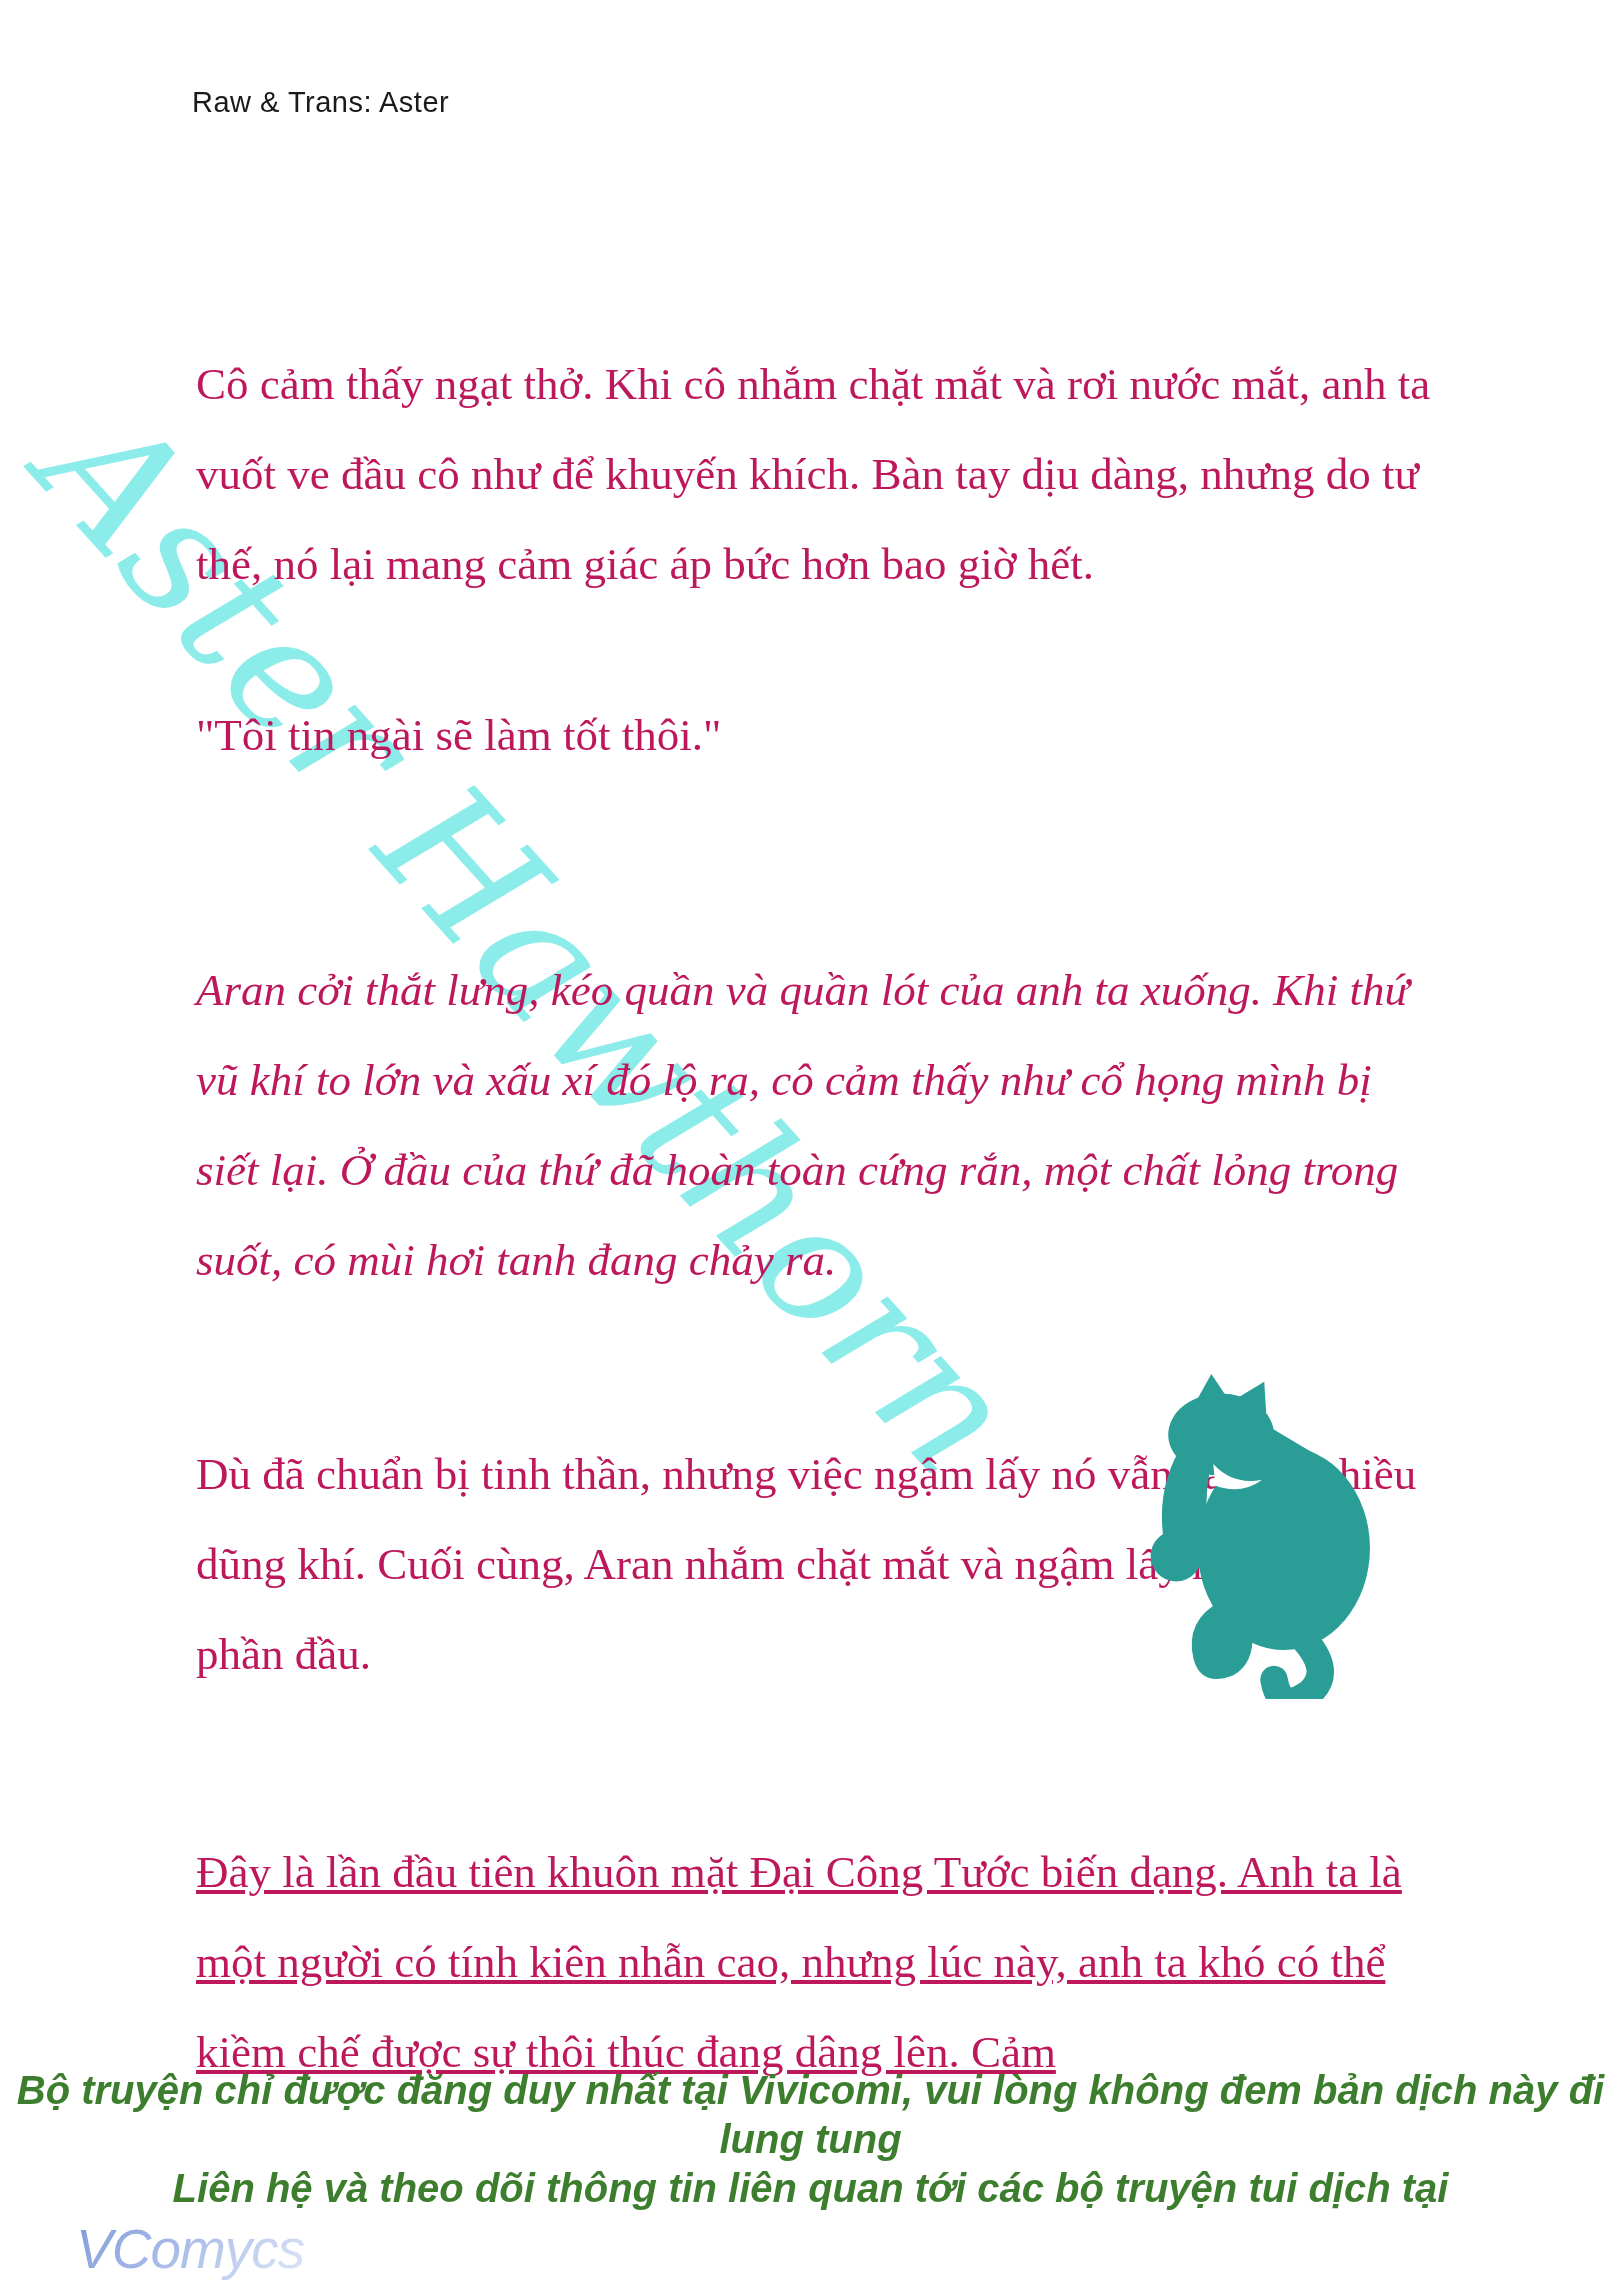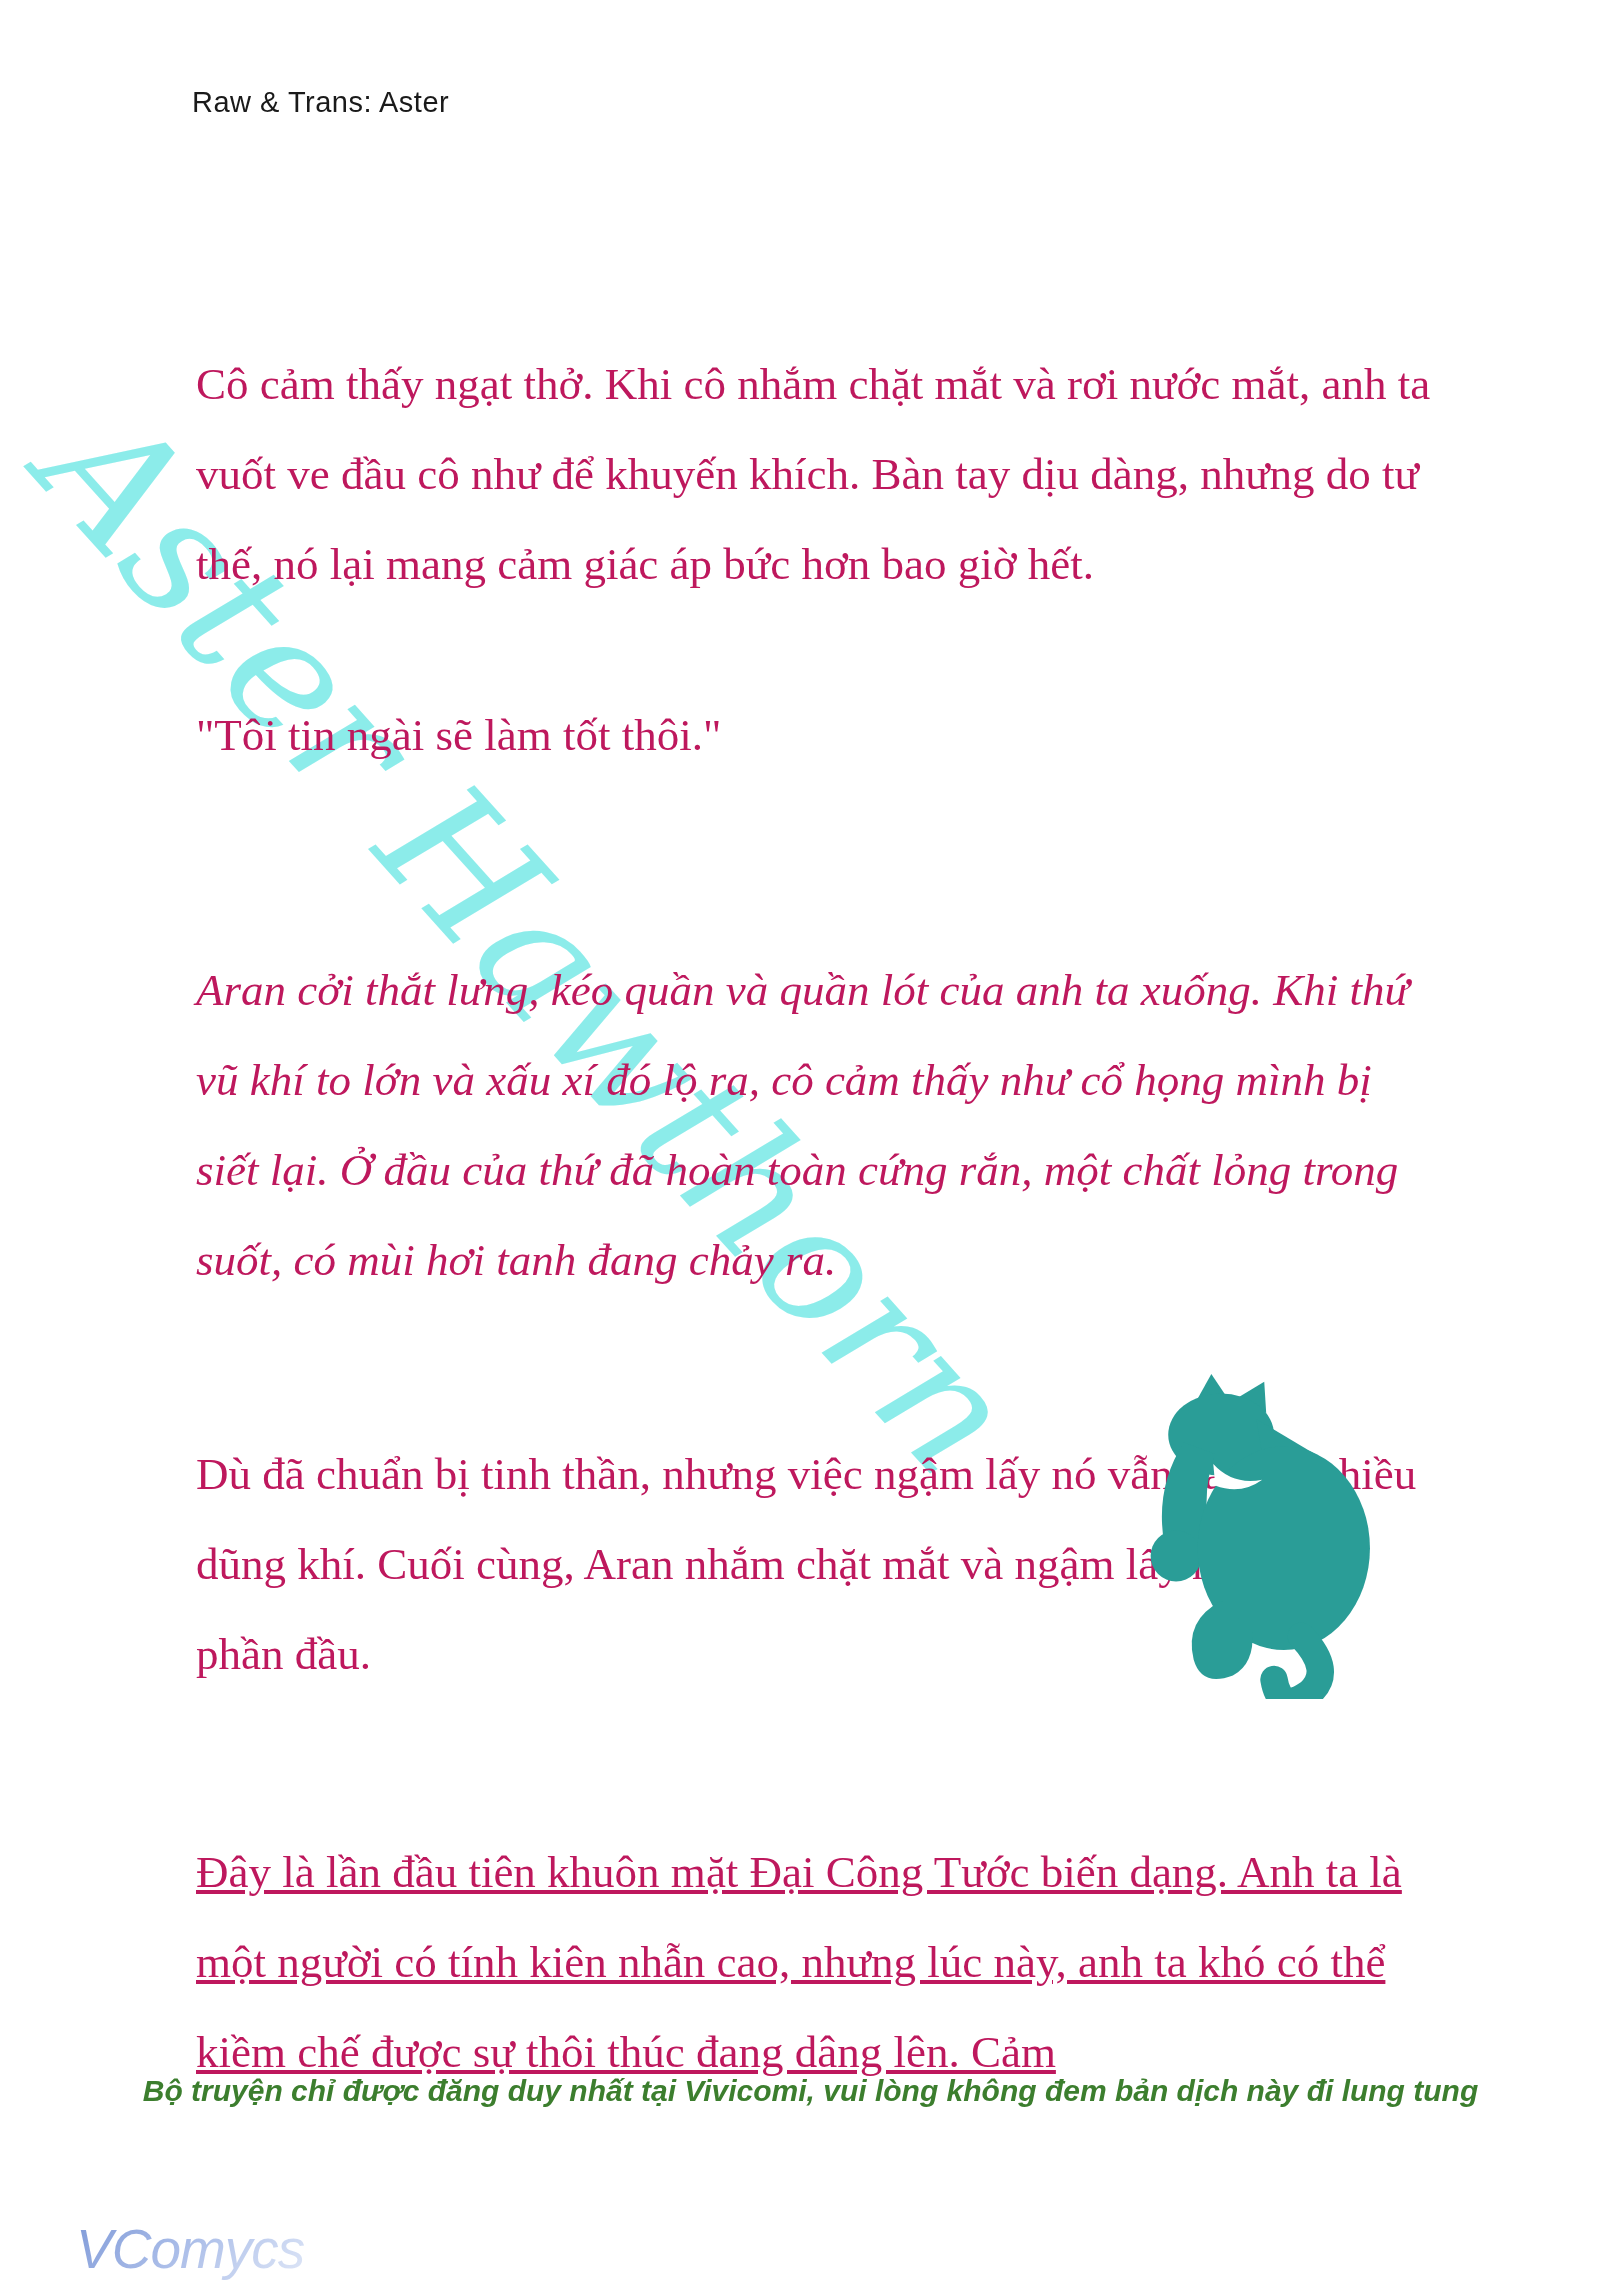--- a/index.html
+++ b/index.html
@@ -29,21 +29,21 @@
   }
   .p1{top:0;}
   .p2{top:351px;}
   .p3{top:606px;font-style:italic;}
   .p4{top:1090px;}
   .p5{top:1488px;text-decoration:underline;}
   .cat{position:absolute;left:1119px;top:1370px;width:263px;height:329px;z-index:2;}
   .footer{
     position:absolute;left:0;width:1621px;top:2066px;text-align:center;z-index:3;
     font-family:"Liberation Sans", sans-serif;
-    font-weight:bold;font-style:italic;font-size:30px;line-height:49px;
+    font-weight:bold;font-style:italic;font-size:40px;line-height:49px;
   }
   .footer div{margin:0 auto;}
   .logo{
     position:absolute;left:76px;top:2217px;z-index:3;
     font-family:"Liberation Sans", sans-serif;
     font-weight:normal;font-style:italic;font-size:55px;letter-spacing:-1px;
     background:linear-gradient(135deg,#7f9ad8 0%,#a9bce8 45%,#dfe7f7 100%);
     -webkit-background-clip:text;background-clip:text;
     color:transparent;
   }
@@ -84,18 +84,19 @@
 
         <path d="M186,272 q34,36 8,58 q-30,22 -36,-14" fill="none" stroke="#2a9d97" stroke-width="28" stroke-linecap="round"></path>
 
         <path d="M96,96 Q116,118 146,112 Q124,128 98,118 Z" fill="#ffffff"></path>
       </g>
     </svg>
   </div>
 
   <div class="footer" style="color:#3c7e2e;">
     <div>Bộ truyện chỉ được đăng duy nhất tại Vivicomi, vui lòng không đem bản dịch này đi lung tung</div>
+    <div>Liên hệ và theo dõi thông tin liên quan tới các bộ truyện tui dịch tại</div>
   </div>
 
   <div class="logo">VComycs</div>
 
 </div>
 
 
 </body></html>

